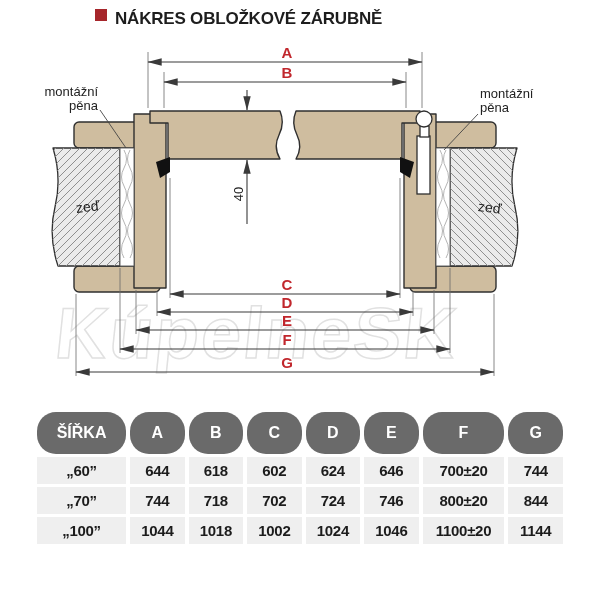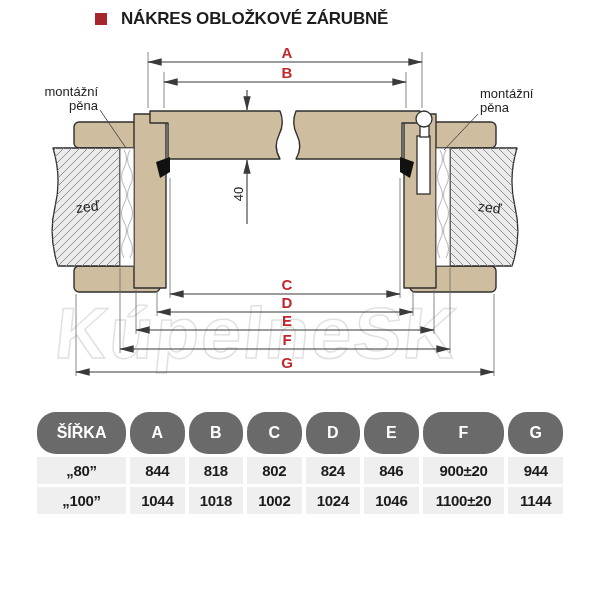--- a/index.html
+++ b/index.html
@@ -1,18 +1,18 @@
 <!DOCTYPE html>
 <html style="--wood: #cfbd9f; --dimension_red: #c1272d; --outline: #2f2f2f; --wall_fill: #ebebeb; --hatch: #8f8f8f; --gasket: #111111; --title_bullet: #a6262b; --table_header_bg: #6a6a6a; --table_row_bg: #efefef; --watermark: #dcdcdc;"><head>
 <meta charset="utf-8">
 <style>
   html,body{margin:0;padding:0;background:#fff;}
   .page{position:relative;width:600px;height:600px;background:#fff;overflow:hidden;
         font-family:"Liberation Sans",sans-serif;}
-  .title-row{position:absolute;left:95px;top:9px;display:flex;align-items:center;gap:14px;}
+  .title-row{position:absolute;left:95px;top:9px;display:flex;gap:8px;}
   .bullet{width:12px;height:12px;background:var(--title_bullet,#a6262b);display:inline-block;}
   .title-text{font-size:17px;font-weight:bold;color:#1d1d1d;letter-spacing:-0.2px;white-space:nowrap;}
   svg{position:absolute;left:0;top:36px;}
   .wood{fill:var(--wood,#cfbd9f);stroke:var(--outline,#2f2f2f);stroke-width:1.4;stroke-linejoin:round;}
   .wallfill{fill:var(--wall_fill,#ebebeb);stroke:var(--outline,#2f2f2f);stroke-width:1.3;stroke-linejoin:round;}
   .foam{fill:#ffffff;stroke:#555;stroke-width:0.9;}
   .squig{fill:none;stroke:#b5b5b5;stroke-width:1;}
   .gasket{fill:var(--gasket,#111);stroke:none;}
   .hinge{fill:#fff;stroke:var(--outline,#2f2f2f);stroke-width:1.3;}
   .ext{stroke:#6a6a6a;stroke-width:0.8;fill:none;}
@@ -154,28 +154,38 @@
         <th>B</th>
         <th>C</th>
         <th>D</th>
         <th>E</th>
         <th>F</th>
         <th>G</th>
       </tr>
     </thead>
     <tbody>
       <tr>
-        <td>„80”</td>
+        <td>„60”</td>
+        <td>644</td>
+        <td>618</td>
+        <td>602</td>
+        <td>624</td>
+        <td>646</td>
+        <td>700±20</td>
+        <td>744</td>
+      </tr>
+      <tr>
+        <td>„70”</td>
+        <td>744</td>
+        <td>718</td>
+        <td>702</td>
+        <td>724</td>
+        <td>746</td>
+        <td>800±20</td>
         <td>844</td>
-        <td>818</td>
-        <td>802</td>
-        <td>824</td>
-        <td>846</td>
-        <td>900±20</td>
-        <td>944</td>
       </tr>
       <tr>
         <td>„100”</td>
         <td>1044</td>
         <td>1018</td>
         <td>1002</td>
         <td>1024</td>
         <td>1046</td>
         <td>1100±20</td>
         <td>1144</td>

